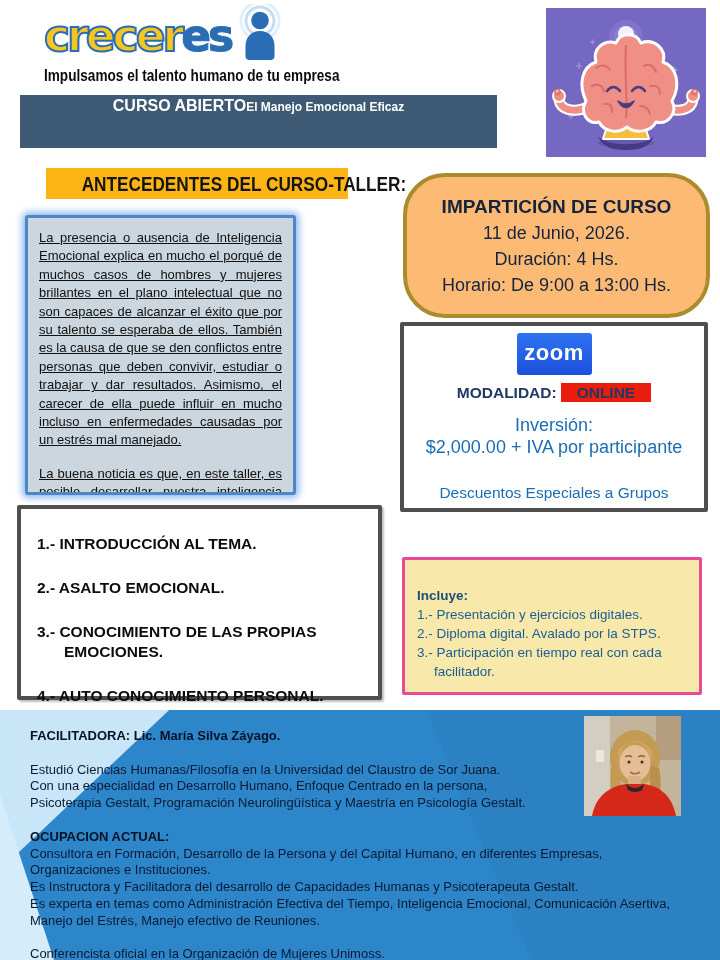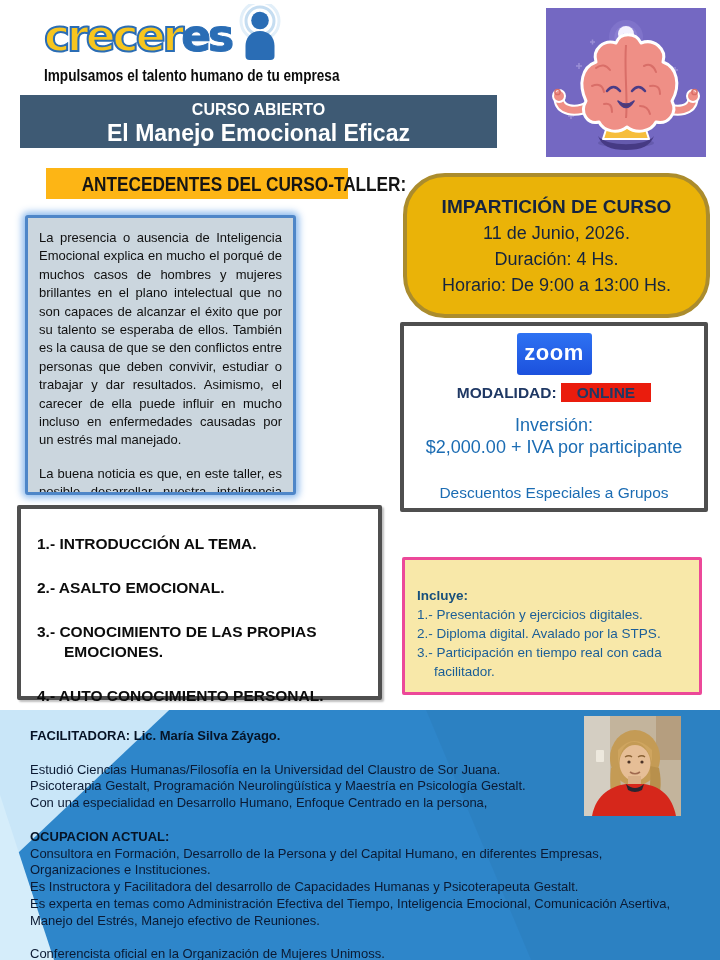--- a/index.html
+++ b/index.html
@@ -28,55 +28,55 @@
     margin-top: 4px;
     font-weight: 700; font-size: 17px; color: #0c0c0c;
     transform: scaleX(0.80); transform-origin: left center;
     white-space: nowrap;
   }
 
   
   .title-bar {
     position: absolute; left: 20px; top: 95px; width: 477px; height: 53px;
     background: #3E5A74; color: #fff; text-align: center;
-    display: flex; flex-direction: column; justify-content: center;
+    display: flex; flex-direction: row; justify-content: center;
     font-weight: 700;
   }
   .title-bar .kicker { font-size: 16px; line-height: 22px; }
-  .title-bar .course { font-size: 23px; line-height: 24px; }
+  .title-bar .course { font-size: 12px; line-height: 24px; }
 
   
   .brain-panel { position: absolute; left: 546px; top: 8px; width: 160px; height: 149px; }
 
   
   .ant-heading {
     position: absolute; left: 46px; top: 168px; width: 302px; height: 31px;
     background: #FDB515; color: #151515;
     display: flex; align-items: center; 
   }
   .ant-heading span {
     display: inline-block; font-weight: 800; font-size: 21px;
     font-family: "Liberation Sans", sans-serif;
     transform: scaleX(0.82); white-space: nowrap; letter-spacing: 0px;
   }
   .ant-box {
     position: absolute; left: 25px; top: 215px; width: 271px; height: 280px;
     background: #CBD6DE; border: 3px solid #4E86C8; border-radius: 3px;
     box-shadow: 0 0 7px 3px rgba(130,180,235,0.9);
-    padding: 11px 11px; overflow: hidden;
+    padding: 11px 11px; overflow: hidden; text-decoration: underline;
   }
   .ant-box p {
     font-size: 13px; line-height: 18.4px; text-align: justify; color: #101010;
   }
   .ant-box p + p { margin-top: 15px; }
 
   
   .imp-box {
     position: absolute; left: 403px; top: 173px; width: 307px; height: 145px;
-    background: #eab308; border: 4px solid #AB8C2D; border-radius: 42px;
+    background: #fdba74; border: 4px solid #AB8C2D; border-radius: 42px;
     display: flex; flex-direction: column; justify-content: center;
     text-align: center; color: #15243F;
   }
   .imp-title { font-weight: 800; font-size: 19px; line-height: 27px; }
   .imp-line  { font-size: 18px; line-height: 26px; }
 
   
   .zoom-box {
     position: absolute; left: 400px; top: 322px; width: 308px; height: 190px;
     background: #ffffff; border: 4px solid #4F4F4F; border-radius: 2px;
@@ -262,22 +262,22 @@
 
   <div class="facilitator">
     <div class="wedge-a"></div>
     <div class="wedge-b"></div>
     <div class="wedge-c"></div>
 
     <div class="fac-text">
       <div class="fac-title">FACILITADORA: Lic. María Silva Záyago.</div>
       <div class="gap"></div>
       <div>Estudió Ciencias Humanas/Filosofía en la Universidad del Claustro de Sor Juana.</div>
+      <div>Con una especialidad en Desarrollo Humano, Enfoque Centrado en la persona,</div>
       <div>Psicoterapia Gestalt, Programación Neurolingüística y Maestría en Psicología Gestalt.</div>
-      <div>Con una especialidad en Desarrollo Humano, Enfoque Centrado en la persona,</div>
       <div class="gap"></div>
       <div class="fac-occ-title">OCUPACION ACTUAL:</div>
       <div>Consultora en Formación, Desarrollo de la Persona y del Capital Humano, en diferentes Empresas,</div>
       <div>Organizaciones e Instituciones.</div>
       <div>Es Instructora y Facilitadora del desarrollo de Capacidades Humanas y Psicoterapeuta Gestalt.</div>
       <div>Es experta en temas como Administración Efectiva del Tiempo, Inteligencia Emocional, Comunicación Asertiva,</div>
       <div>Manejo del Estrés, Manejo efectivo de Reuniones.</div>
       <div class="gap"></div>
       <div>Conferencista oficial en la Organización de Mujeres Unimoss.</div>
     </div>

